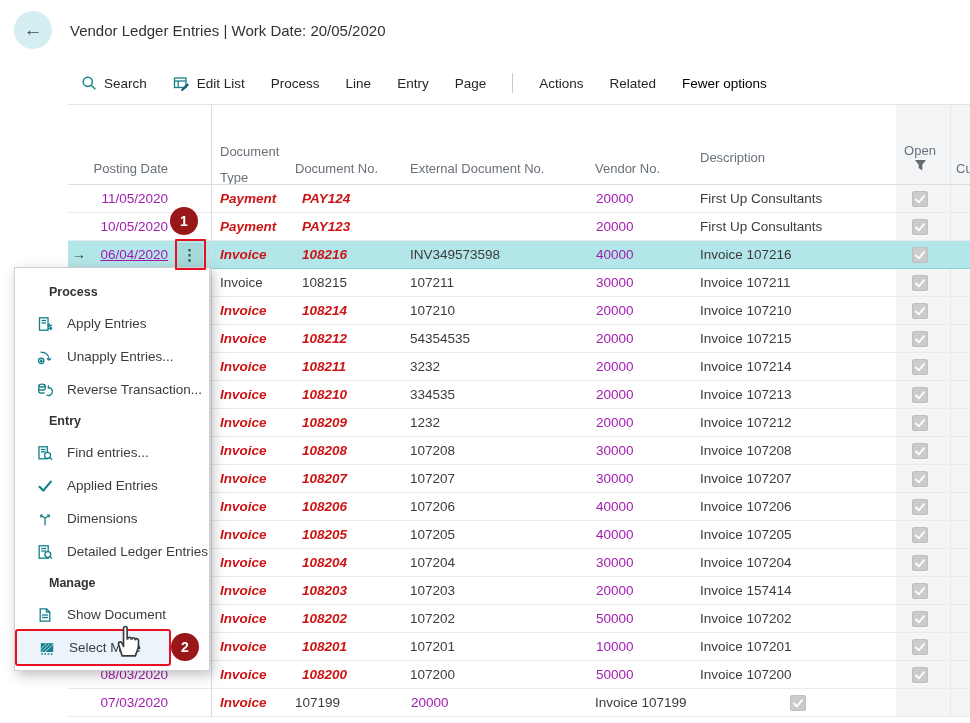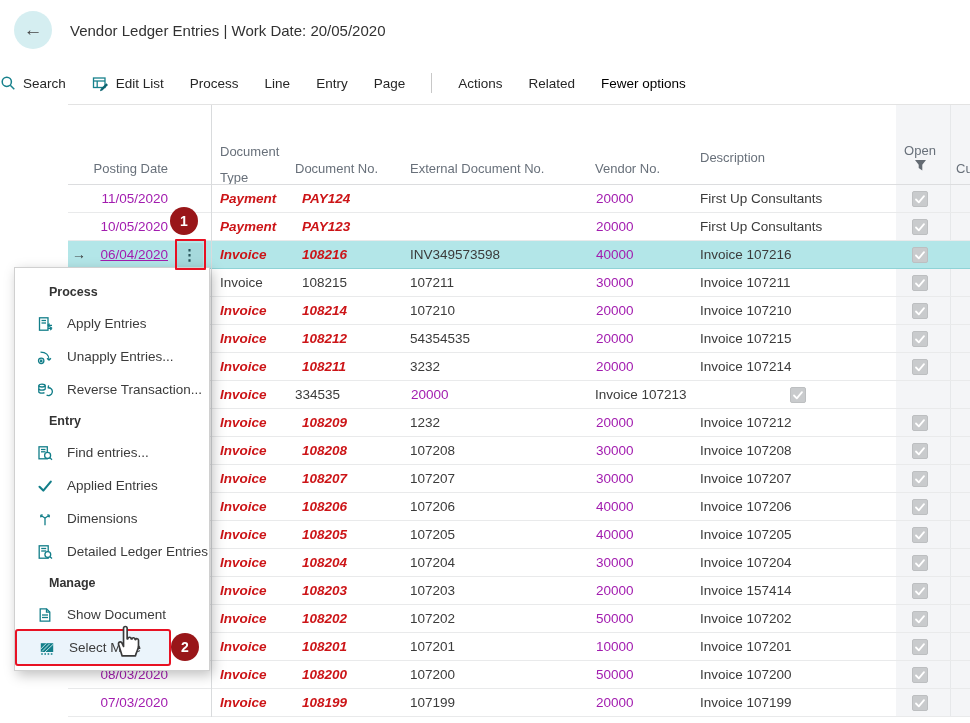--- a/index.html
+++ b/index.html
@@ -10,21 +10,21 @@
   
   .page-header { position:absolute; left:0; top:0; width:100%; height:62px; background:#fff; }
   .back-btn { position:absolute; left:14px; top:11px; width:38px; height:38px; border-radius:50%;
               background:#d5eef1; border:none; color:#454545; font-size:19px; line-height:38px;
               text-align:center; cursor:pointer; }
   .page-title { position:absolute; left:70px; top:0; height:62px; line-height:62px;
                 font-size:15px; color:#323232; white-space:nowrap; }
 
   
   .toolbar { position:absolute; left:0; top:62px; width:100%; height:42px; display:flex;
-             align-items:center; gap:26px; font-size:13.5px; color:#262626; }
+             align-items:center; padding-left:81px; gap:26px; font-size:13.5px; color:#262626; }
   .tb-item { display:flex; align-items:center; gap:7px; white-space:nowrap; cursor:pointer; }
   .tb-item svg { display:block; }
   .tb-muted { color:#000000; }
   .tb-sep { width:1px; height:20px; background:#c8c8c8; }
   .toolbar-border { position:absolute; left:68px; right:0; top:104px; height:1px; background:#e3e3e3; }
 
   
   .right-strip { position:absolute; left:896px; top:105px; width:74px; height:612px; background:#f4f5f7; z-index:0; }
   .freeze-divider { position:absolute; left:211px; top:105px; width:1px; height:612px; background:#d9dbdd; z-index:3; }
   .col-divider2 { position:absolute; left:950px; top:105px; width:1px; height:612px; background:#e6e8ea; z-index:1; }
@@ -263,20 +263,21 @@
             </svg>
           </div>
         </div>
         <div class="cell c-fill"></div>
       </div>
       <div class="row red">
         <div class="cell c-arrow"></div>
         <div class="cell c-date link"></div>
         <div class="cell c-dots"></div>
         <div class="cell c-type">Invoice</div>
+        <div class="cell c-docno">108210</div>
         <div class="cell c-ext">334535</div>
         <div class="cell c-vendor link">20000</div>
         <div class="cell c-desc">Invoice 107213</div>
         <div class="cell c-open">
           <div class="checkbox">
             <svg width="12" height="12" viewBox="0 0 12 12">
               <polyline points="2,6.5 4.8,9.3 10,3.2" fill="none" stroke="#fff" stroke-width="1.8" stroke-linecap="round" stroke-linejoin="round"></polyline>
             </svg>
           </div>
         </div>
@@ -460,21 +461,20 @@
             </svg>
           </div>
         </div>
         <div class="cell c-fill"></div>
       </div>
       <div class="row red">
         <div class="cell c-arrow"></div>
         <div class="cell c-date link">07/03/2020</div>
         <div class="cell c-dots"></div>
         <div class="cell c-type">Invoice</div>
-        <div class="cell c-docno">108199</div>
         <div class="cell c-ext">107199</div>
         <div class="cell c-vendor link">20000</div>
         <div class="cell c-desc">Invoice 107199</div>
         <div class="cell c-open">
           <div class="checkbox">
             <svg width="12" height="12" viewBox="0 0 12 12">
               <polyline points="2,6.5 4.8,9.3 10,3.2" fill="none" stroke="#fff" stroke-width="1.8" stroke-linecap="round" stroke-linejoin="round"></polyline>
             </svg>
           </div>
         </div>

